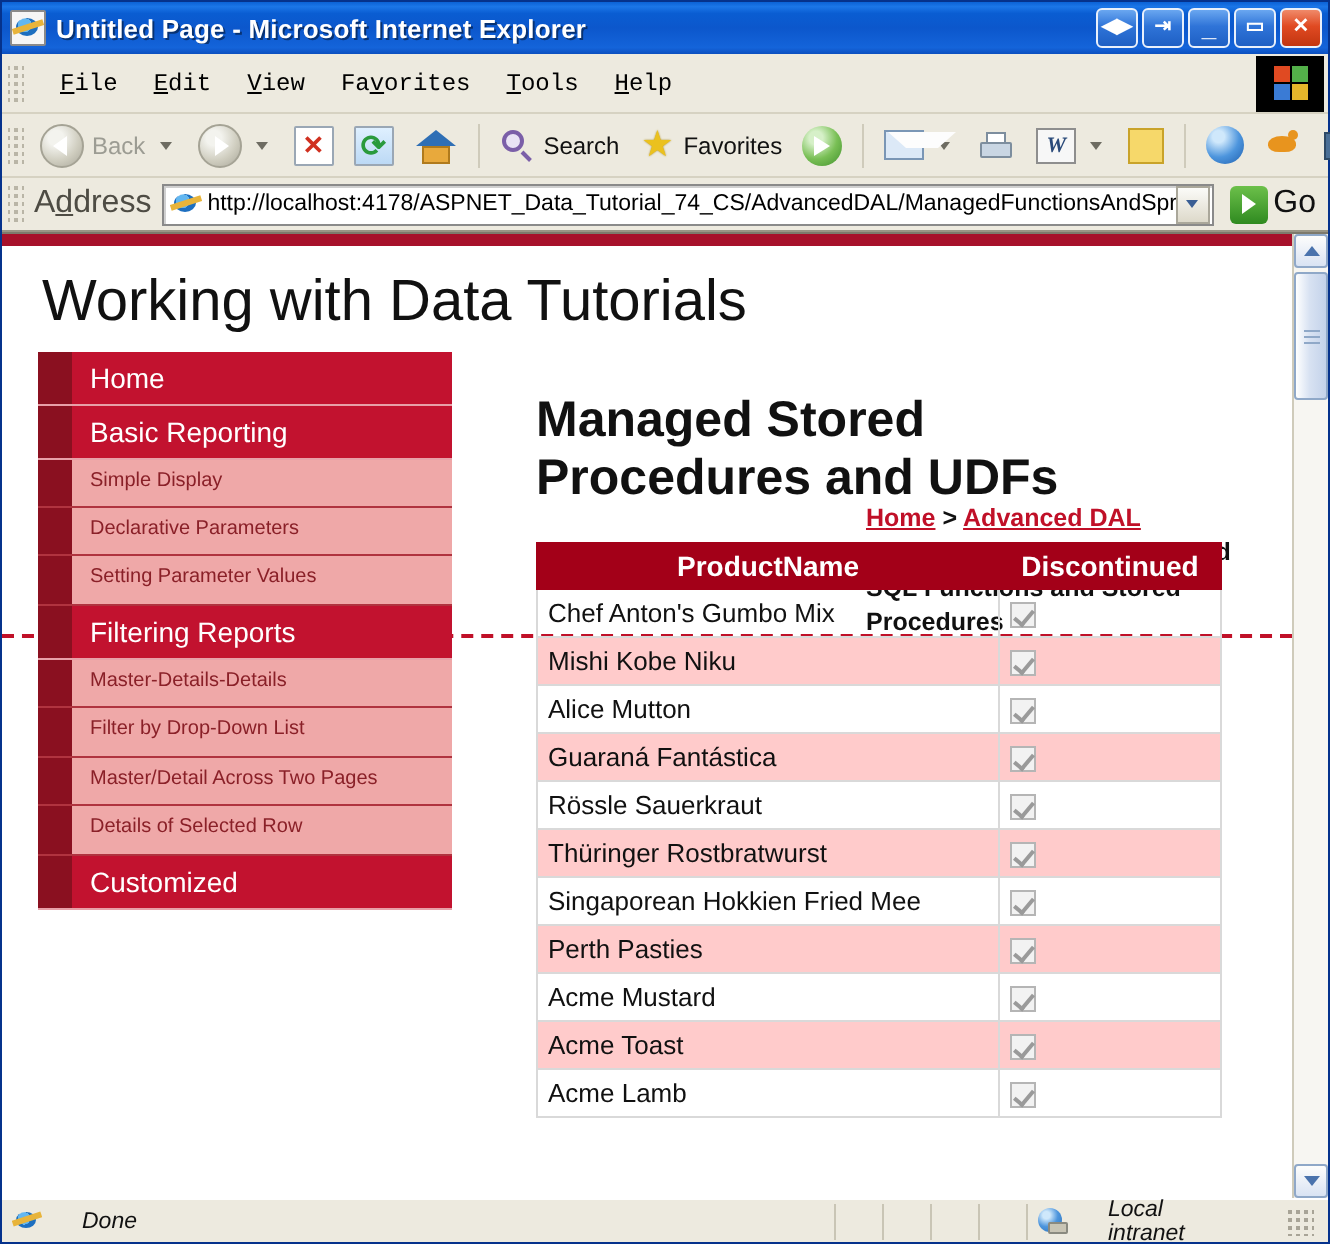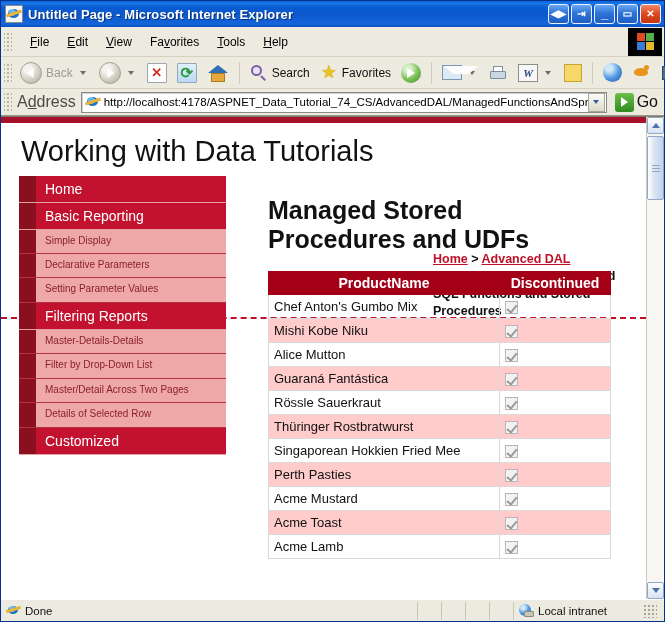--- a/index.html
+++ b/index.html
@@ -62,21 +62,21 @@
   .menubar{
     height:30px;flex:0 0 30px;background:#EDEADF;
     border-bottom:1px solid #D6D2C2;
     display:flex;align-items:center;box-sizing:border-box;
   }
   .grip{
     width:8px;height:20px;margin:0 3px 0 3px;flex:0 0 8px;
     background-image:radial-gradient(#b9b5a6 40%, transparent 41%);
     background-size:4px 4px;background-position:2px 0;
   }
-  .menus{display:flex;flex:1 1 auto;padding-left:6px;}
+  .menus{display:flex;flex:1 1 auto;padding-left:6px;font-family:Liberation Mono, monospace;}
   .menu-item{
     font-size:12px;color:#000;padding:3px 9px;cursor:default;white-space:nowrap;
   }
   .menu-item u{text-decoration:underline;}
   .ie-logo{
     width:34px;height:28px;flex:0 0 34px;margin-right:2px;
     background:#000;position:relative;overflow:hidden;
   }
   .ie-logo:before{
     content:"";position:absolute;left:9px;top:5px;width:8px;height:8px;background:#E04A22;
@@ -338,22 +338,22 @@
   }
 
   
   .statusbar{
     height:22px;flex:0 0 22px;background:#EDEADF;
     border-top:1px solid #fff;
     display:flex;align-items:center;box-sizing:border-box;
     font-size:11.5px;color:#111;
   }
   .st-pane{
-    height:18px;display:flex;align-items:center;gap:4px;padding:0 5px;
-    border-right:1px solid #c9c5b5;box-sizing:border-box;
+    height:18px;display:flex;align-items:center;gap:20px;padding:0 5px;
+    border-right:1px solid #c9c5b5;box-sizing:border-box;font-style:italic;
   }
   .st-pane.first{flex:1 1 auto;border-left:none;}
   .st-pane.blank{width:24px;flex:0 0 24px;}
   .st-pane.zone{width:150px;flex:0 0 150px;border-right:none;}
   .st-ie{
     width:15px;height:15px;flex:0 0 15px;position:relative;overflow:hidden;
   }
   .st-ie:before{content:"";position:absolute;left:2px;top:3px;width:10px;height:8px;
     background:radial-gradient(circle at 40% 40%, #63b7f0 0 40%, #1d6fc0 41% 100%);border-radius:50%;}
   .st-ie:after{content:"";position:absolute;left:0;top:5px;width:15px;height:3px;background:#E8B43A;

